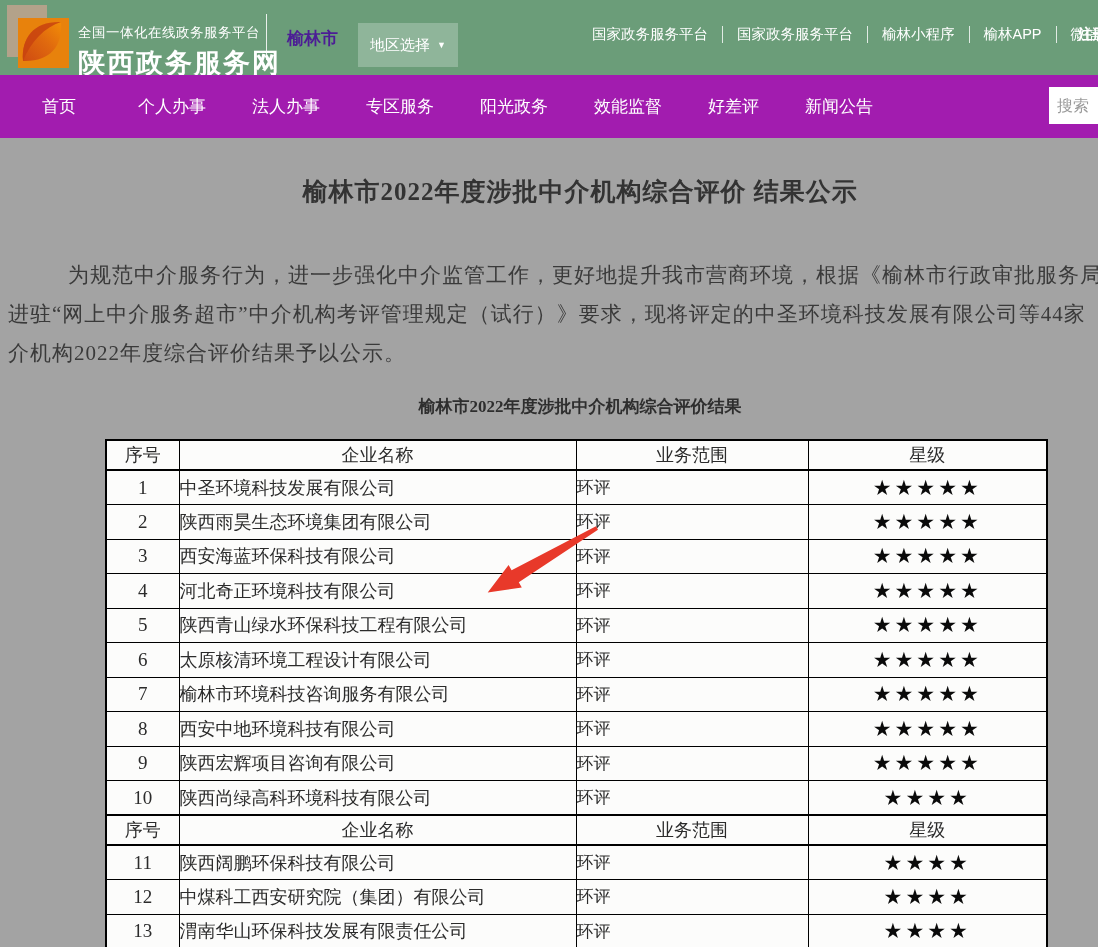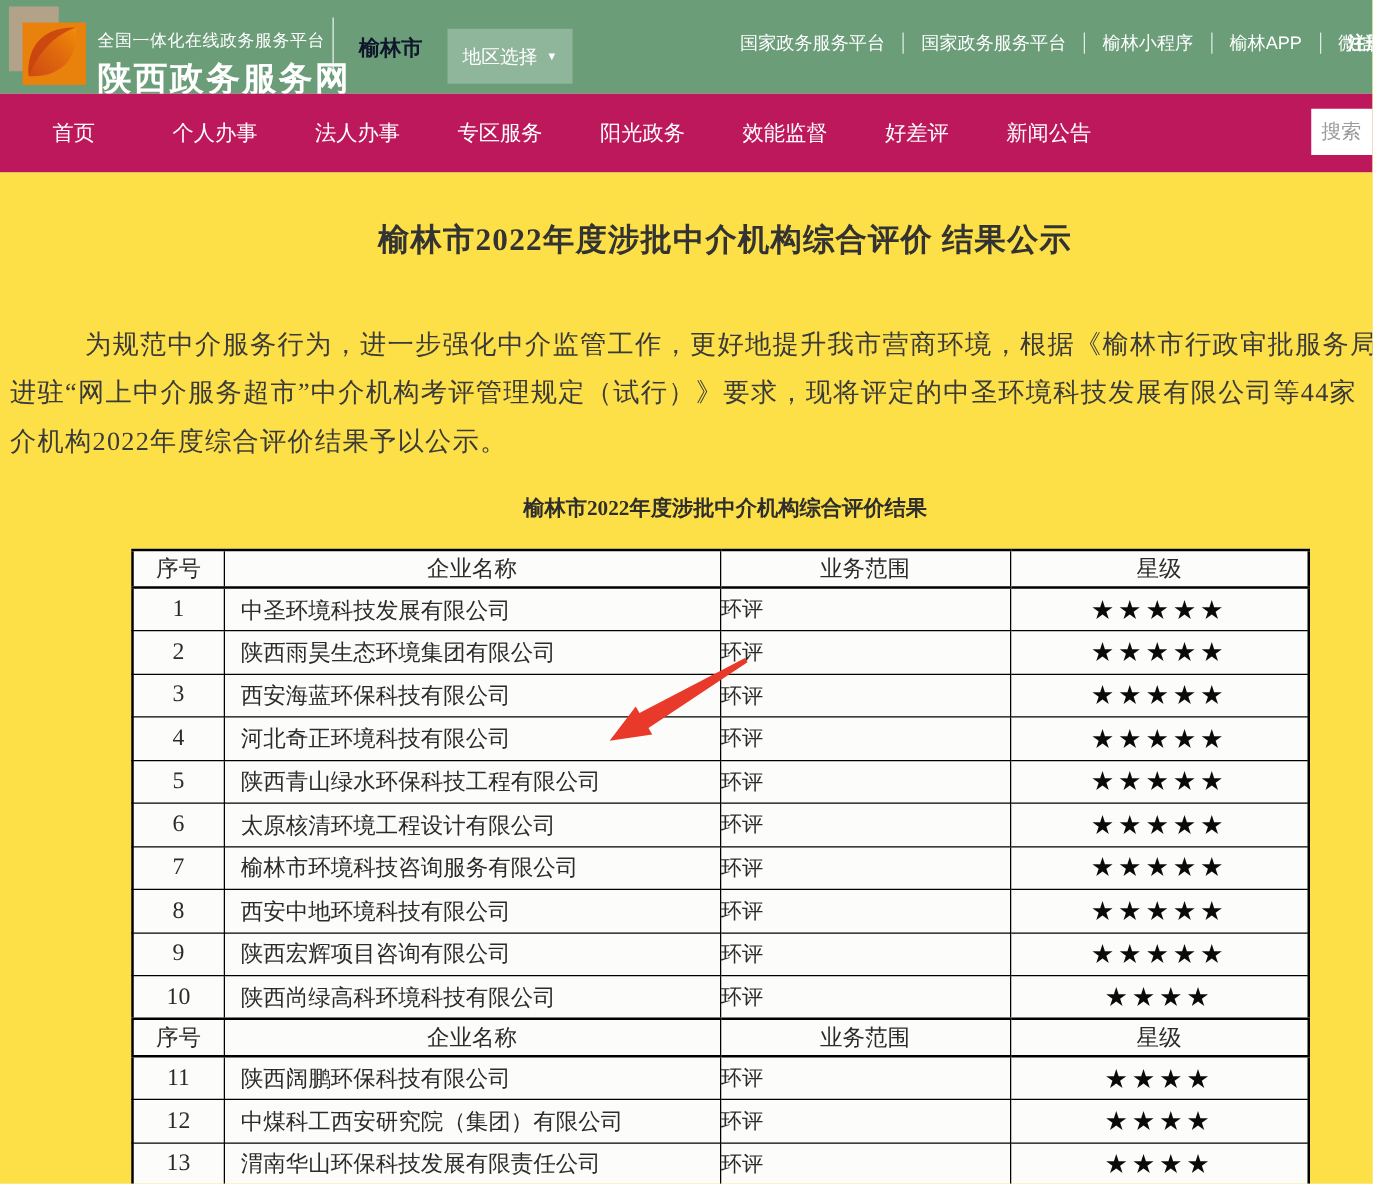--- a/index.html
+++ b/index.html
@@ -6,56 +6,56 @@
   html,body { width:1098px; height:947px; overflow:hidden; }
   body { font-family:"Liberation Sans", sans-serif; background:#f6f6f4; position:relative; }
 
   
   .site-header { position:relative; height:75px; background:#6b9d79; }
   .logo { position:absolute; left:7px; top:5px; width:62px; height:64px; }
   .brand-text { position:absolute; left:78px; top:24px; color:#fff; }
   .platform-label { font-size:13.5px; letter-spacing:.5px; }
   .site-name { font-size:27px; font-weight:bold; letter-spacing:2px; margin-top:3px; }
   .header-divider { position:absolute; left:266px; top:14px; width:1px; height:46px; background:rgba(255,255,255,.85); }
-  .city-label { position:absolute; left:287px; top:27px; color:#0f172a; font-size:17px; font-weight:bold; }
+  .city-label { position:absolute; left:287px; top:27px; color:#4c1d95; font-size:17px; font-weight:bold; }
   .region-button { position:absolute; left:358px; top:23px; height:44px; padding:0 12px; background:#8fb59a; color:#fff; font-size:15px; border:none; display:flex; align-items:center; gap:7px; cursor:pointer; }
   .caret { font-size:9px; line-height:1; }
   .top-links { position:absolute; left:578px; top:25px; display:flex; align-items:center; color:#fff; font-size:14.5px; white-space:nowrap; }
   .top-links a { color:#fff; text-decoration:none; padding:0 14px; }
   .top-links .sep { width:1px; height:17px; background:rgba(255,255,255,.8); }
   .register-link { position:absolute; left:1078px; top:25px; color:#fff; font-size:14.5px; white-space:nowrap; text-decoration:none; font-weight:bold; }
 
   
-  .main-nav { position:relative; height:63px; background:#be185d; }
+  .main-nav { position:relative; height:63px; background:#a21caf; }
   .nav-list { position:absolute; left:42px; top:0; height:63px; display:flex; align-items:center; gap:46px; list-style:none; }
   .nav-list li:first-child { margin-right:16px; }
   .nav-list a { color:#fff; font-size:17px; text-decoration:none; white-space:nowrap; }
   .search-box { position:absolute; left:1049px; top:12px; width:220px; height:37px; background:#fff; }
   .search-box input { width:100%; height:100%; border:none; outline:none; font-size:16px; padding-left:8px; color:#444; background:transparent; font-family:"Liberation Sans",sans-serif; }
   .search-box input::placeholder { color:#9a9a9a; }
 
   
-  .content { position:relative; height:809px; background:#fde047; overflow:hidden; }
+  .content { position:relative; height:809px; background:#a3a3a3; overflow:hidden; }
   .article { width:1160px; }
   .doc-title { text-align:center; margin-top:37px; font-family:"Liberation Serif", serif; font-size:25px; font-weight:bold; color:#333; letter-spacing:1px; }
   .paragraph { margin-top:48px; margin-left:8px; font-family:"Liberation Serif", serif; font-size:21px; color:#3a3a3a; }
   .paragraph .line { white-space:nowrap; line-height:39px; letter-spacing:1px; }
   .paragraph .line.indent { text-indent:60px; }
   .table-caption { text-align:center; margin-top:22px; font-family:"Liberation Serif", serif; font-size:17px; font-weight:bold; color:#2e2e2e; }
 
   table.eval-table { border-collapse:collapse; margin:21px 0 0 105px; width:941px; background:#fcfcfb; table-layout:fixed; }
   .eval-table col.c-no { width:73px; }
   .eval-table col.c-name { width:397px; }
   .eval-table col.c-scope { width:232px; }
   .eval-table col.c-star { width:239px; }
   .eval-table th, .eval-table td { border:1px solid #000; font-family:"Liberation Serif", serif; color:#2b2b2b; }
   .eval-table th { height:30px; font-size:18px; font-weight:normal; text-align:center; border-top-width:2px; border-bottom-width:2px; }
   .eval-table td { height:34.5px; font-size:18px; }
   .eval-table td.no { text-align:center; font-size:19px; }
-  .eval-table td.name { text-align:left; padding-left:13px; }
+  .eval-table td.name { text-align:left; }
   .eval-table td.scope { text-align:left; font-size:17px; }
   .eval-table td.stars { text-align:center; font-size:21px; letter-spacing:3px; color:#0a0a0a; font-family:"DejaVu Sans", sans-serif; }
   .eval-table { border:2px solid #000; }
 
   .arrow-overlay { position:absolute; left:0; top:0; pointer-events:none; }
 </style>
 </head>
 <body>
 
 <header class="site-header">

